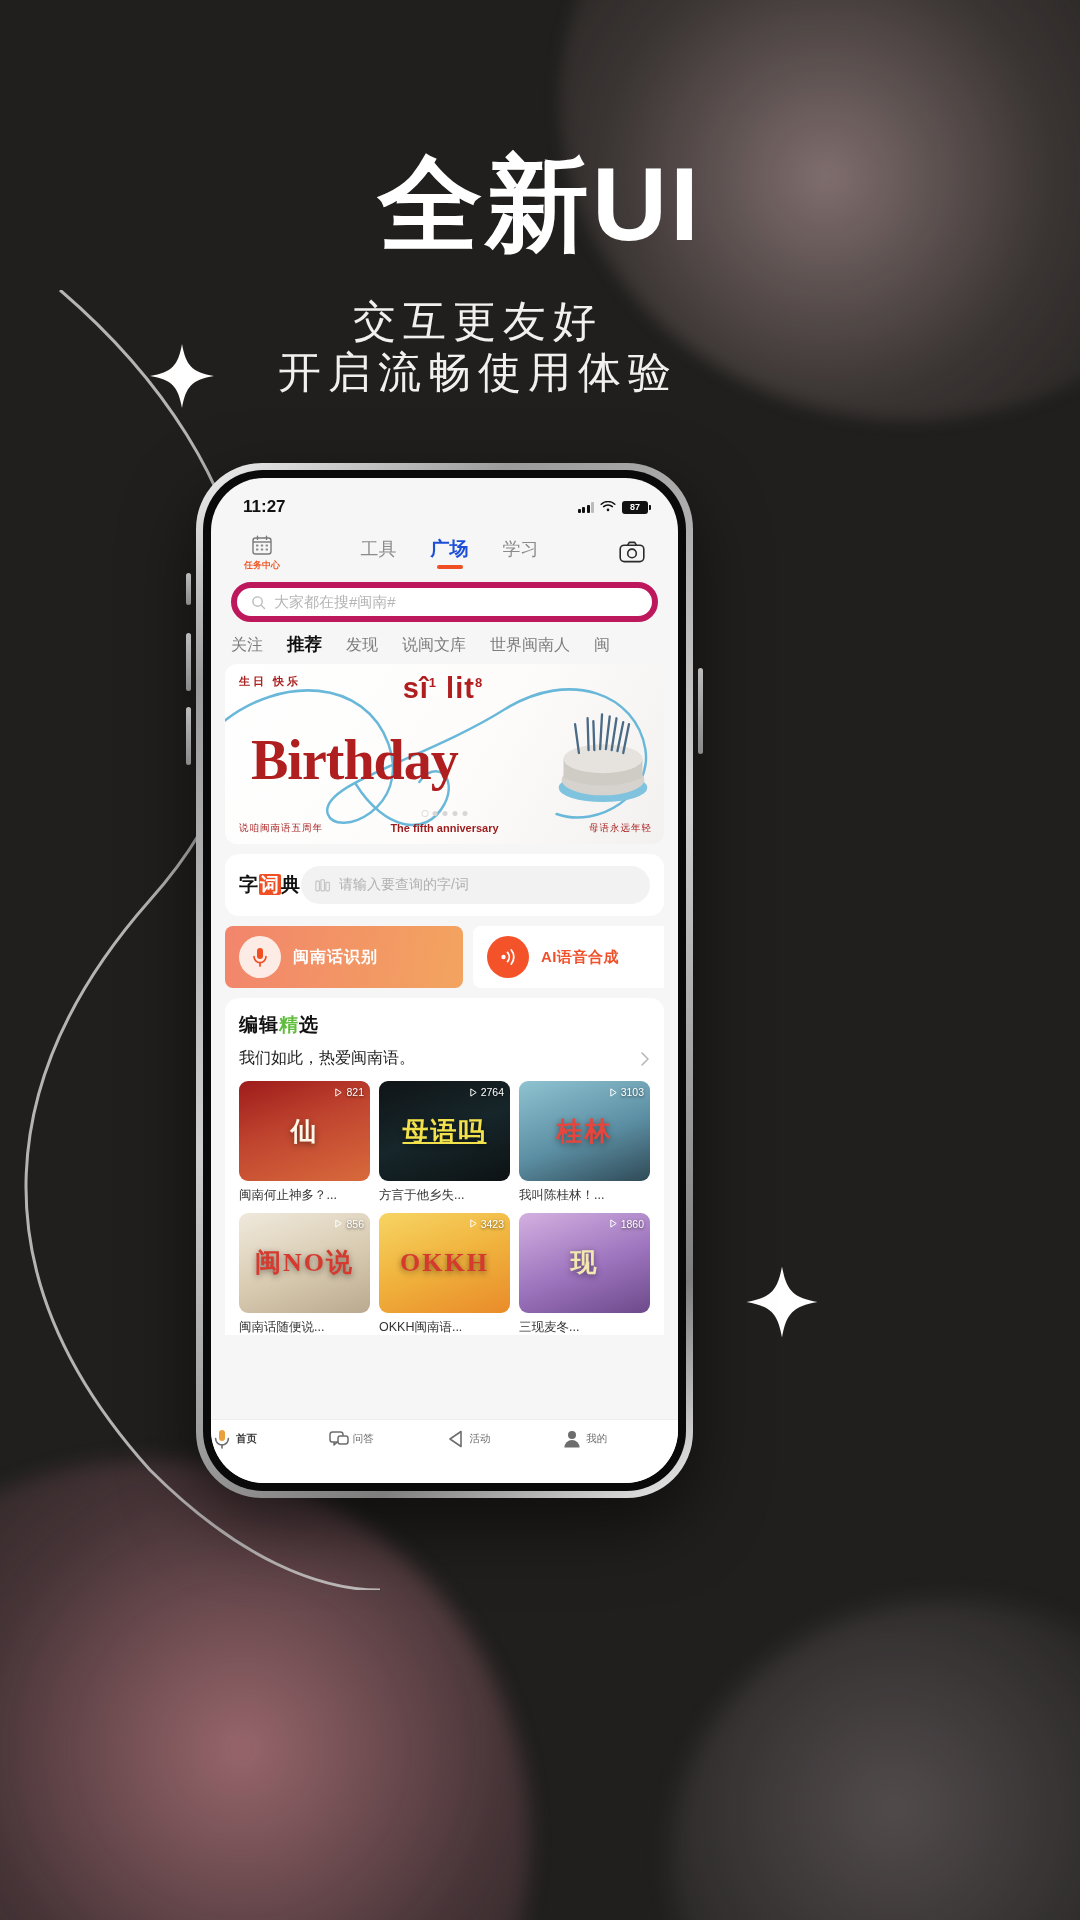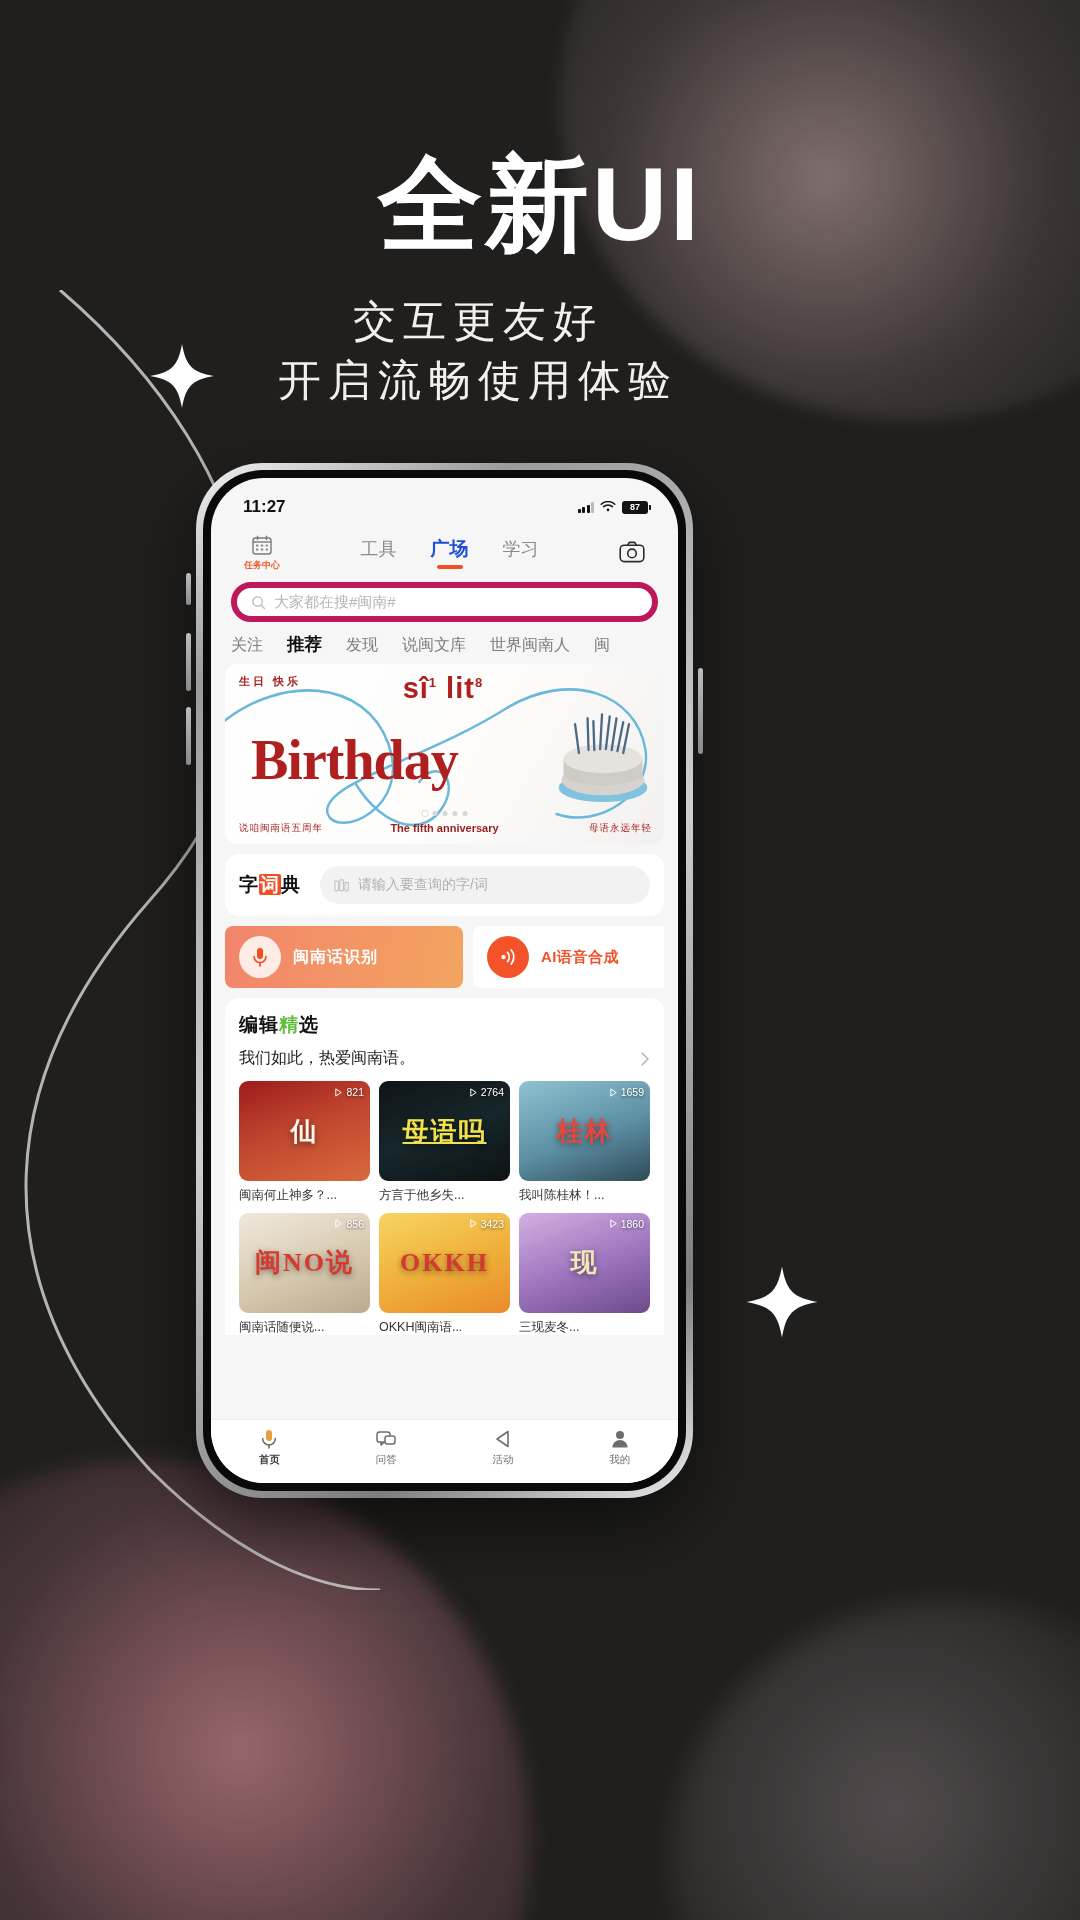--- a/index.html
+++ b/index.html
@@ -45,21 +45,21 @@
     text-align: center; color: #ffffff;
     font-size: 104px; font-weight: 700; letter-spacing: 3px;
     line-height: 1.08;
   }
   .sub {
     position: absolute; left: 0; width: 956px;
     text-align: center; color: #f2f0ee;
     font-size: 43px; font-weight: 400; letter-spacing: 7px;
   }
   .sub1 { top: 293px; }
-  .sub2 { top: 352px; }
+  .sub2 { top: 344px; }
 
   
   #phone {
     position: absolute; left: 196px; top: 463px;
     width: 497px; height: 1035px;
     border-radius: 66px;
     background: linear-gradient(145deg, #f2f2f2 0%, #9b9b9b 16%, #cfcfcf 50%, #7e7e7e 84%, #ededed 100%);
     padding: 7px;
     box-shadow: 0 28px 70px rgba(0,0,0,.55);
   }
@@ -176,21 +176,21 @@
   .cake {
     position: absolute; right: 8px; top: 34px; width: 106px; height: 108px;
   }
   .dots { position:absolute; left:50%; transform:translateX(-50%); bottom:28px; display:flex; gap:5px; }
   .dots i { width:5px;height:5px;border-radius:50%; background:#d6d6d6; display:block;}
   .dots i.on { background:#fff; box-shadow:0 0 0 1px #ddd; }
 
   
   .dict {
     margin: 10px 14px 0 14px; height: 62px; background: #fff; border-radius: 14px;
-    display: flex; align-items: center; padding: 0 14px; gap: 19px;
+    display: flex; align-items: center; padding: 0 14px; gap: 0;
   }
   .dict-title { font-size: 19px; font-weight: 800; color: #111; letter-spacing: 1px; white-space: nowrap; }
   .dict-title .hl { color:#fff; background:#ef4f23; padding:0 1px; border-radius:2px; }
   .dict-input {
     flex: 1; height: 38px; border-radius: 19px; background: #f2f2f2;
     display: flex; align-items: center; gap: 8px; padding: 0 14px;
     font-size: 14px; color: #b0b0b0;
   }
 
   
@@ -236,21 +236,21 @@
     margin-top: 7px; font-size: 12.5px; color: #333; line-height: 1.25;
     white-space: nowrap; overflow: hidden; text-overflow: ellipsis;
   }
 
   
   .tabbar {
     position: absolute; left: 0; right: 0; bottom: 0; height: 64px;
     background: #fff; border-top: 1px solid #eee;
     display: flex; align-items: flex-start; padding-top: 8px;
   }
-  .tabitem { flex: 1; display: flex; flex-direction: column; align-items: center; gap: 3px; }
+  .tabitem { flex: 1; display: flex; flex-direction: row; align-items: center; gap: 3px; }
   .tabitem .tlabel { font-size: 10.5px; color: #6d6d6d; }
   .tabitem.active .tlabel { color: #3b3b3b; font-weight: 600; }
 </style>
 </head>
 <body>
 
 <div id="poster">
 
   <div class="bg-glow-tr"></div>
   <div class="bg-glow-bl"></div>
@@ -474,21 +474,21 @@
               </div>
               <div class="vtitle">方言于他乡失...</div>
             </div>
 
             <div class="vcard">
               <div class="thumb" style="background:linear-gradient(160deg,#8fc3d1 0%,#5c8fa3 55%,#2f4a57 100%);">
                 <div class="plays">
                   <svg width="9" height="9" viewBox="0 0 10 10">
                       <path d="M2 1l6 4-6 4z" fill="none" stroke="#fff" stroke-width="1.1" stroke-linejoin="round"></path>
                     </svg>
-                  <span>1659</span>
+                  <span>3103</span>
                 </div>
                 <span class="arttxt" style="color:#e8453c;">桂林</span>
               </div>
               <div class="vtitle">我叫陈桂林！...</div>
             </div>
 
             <div class="vcard">
               <div class="thumb" style="background:linear-gradient(160deg,#efe9dc 0%,#d8cab0 55%,#b9a98f 100%);">
                 <div class="plays">
                   <svg width="9" height="9" viewBox="0 0 10 10">

